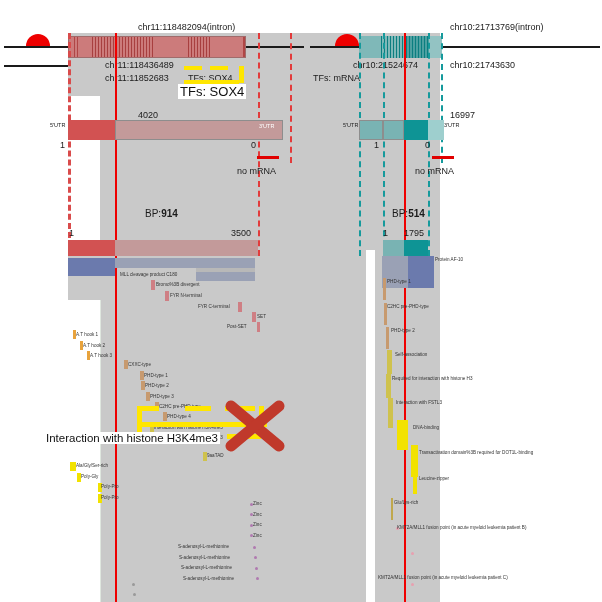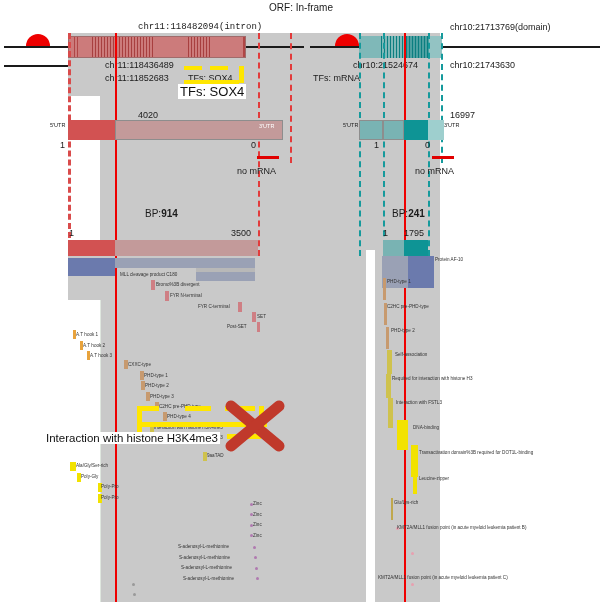--- a/index.html
+++ b/index.html
@@ -66,21 +66,20 @@
   .callout-1{font-size:13px;padding:0 2px;}
   .callout-2{font-size:11.5px;padding:0 2px;}
 
   .xmark{position:absolute;}
 </style>
 </head>
 <body>
 
 <div id="stage">
 
-  <div class="abs orf-title lbl10">ORF: In-frame</div>
 
   <div class="abs grey-col" style="left:68px;top:33px;width:262px;height:569px;"></div>
   <div class="abs white-col" style="left:68px;top:96px;width:32px;height:160px;"></div>
   <div class="abs white-col" style="left:62px;top:300px;width:38px;height:302px;border-right:1px solid #dfe7df;"></div>
   <div class="abs grey-col" style="left:330px;top:33px;width:110px;height:569px;"></div>
   <div class="abs grey-col" style="left:371px;top:33px;width:69px;height:569px;"></div>
   <div class="abs white-col" style="left:366px;top:250px;width:9px;height:352px;"></div>
 
   <div class="abs chr-line" style="left:4px;top:46px;width:300px;"></div>
   <div class="abs chr-bump" style="left:26px;top:34px;"></div>
@@ -88,34 +87,34 @@
 
   <div class="abs exon-left" style="left:68px;top:36px;width:178px;height:22px;"></div>
   <div class="abs" style="left:68px;top:36px;width:178px;height:22px;
        background:repeating-linear-gradient(90deg,#b74c4c 0 1px,#cc7b7b 1px 3px);opacity:0;"></div>
   <div class="abs" style="left:74px;top:36px;width:6px;height:22px;background:repeating-linear-gradient(90deg,#b04646 0 1px,#cc7b7b 1px 3px);"></div>
   <div class="abs" style="left:92px;top:36px;width:62px;height:22px;background:repeating-linear-gradient(90deg,#a83f3f 0 1px,#cc7b7b 1px 3px);"></div>
   <div class="abs" style="left:188px;top:36px;width:22px;height:22px;background:repeating-linear-gradient(90deg,#a83f3f 0 1px,#cc7b7b 1px 3px);"></div>
   <div class="abs" style="left:243px;top:36px;width:3px;height:22px;background:#b04646;"></div>
   <div class="abs" style="left:68px;top:36px;width:178px;height:22px;border:1px solid #a06b6b;box-sizing:border-box;"></div>
 
-  <div class="abs lbl9" style="left:138px;top:22px;font-family:Liberation Mono, monospace;">chr11:118482094(intron)</div>
+  <div class="abs lbl9" style="left:138px;top:22px;">chr11:118482094(intron)</div>
   <div class="abs lbl9" style="left:105px;top:60px;">chr11:118436489</div>
   <div class="abs lbl9" style="left:105px;top:73px;">chr11:11852683</div>
   <div class="abs lbl9" style="left:188px;top:73px;">TFs: SOX4</div>
 
   <div class="abs chr-line" style="left:310px;top:46px;width:290px;"></div>
   <div class="abs chr-bump" style="left:335px;top:34px;"></div>
 
   <div class="abs exon-right" style="left:359px;top:36px;width:83px;height:22px;"></div>
   <div class="abs" style="left:381px;top:36px;width:25px;height:22px;background:repeating-linear-gradient(90deg,#0b7e80 0 1px,#7fb8b8 1px 3px);"></div>
   <div class="abs" style="left:406px;top:36px;width:23px;height:22px;background:repeating-linear-gradient(90deg,#0b7e80 0 1px,#4da0a1 1px 3px);"></div>
   <div class="abs exon-right" style="left:429px;top:36px;width:13px;height:22px;background:#93c3c3;"></div>
 
-  <div class="abs lbl9" style="left:450px;top:22px;">chr10:21713769(domain)</div>
+  <div class="abs lbl9" style="left:450px;top:22px;">chr10:21713769(intron)</div>
   <div class="abs lbl9" style="left:353px;top:60px;">chr10:21524674</div>
   <div class="abs lbl9" style="left:450px;top:60px;">chr10:21743630</div>
   <div class="abs lbl9" style="left:313px;top:73px;">TFs: mRNA</div>
 
   <div class="abs dash-red-thick" style="left:68px;top:33px;height:223px;"></div>
   <div class="abs solid-red" style="left:115px;top:33px;height:569px;"></div>
   <div class="abs dash-red" style="left:258px;top:33px;height:223px;"></div>
   <div class="abs dash-red" style="left:290px;top:33px;height:130px;"></div>
 
   <div class="abs dash-teal" style="left:359px;top:33px;height:223px;"></div>
@@ -143,21 +142,21 @@
   <div class="abs lbl-tiny" style="left:444px;top:122px;">3'UTR</div>
   <div class="abs lbl9" style="left:374px;top:140px;">1</div>
   <div class="abs lbl9" style="left:425px;top:140px;">0</div>
   <div class="abs mrna-mark" style="left:432px;top:156px;width:22px;"></div>
   <div class="abs lbl9" style="left:415px;top:166px;">no mRNA</div>
 
   <div class="abs lbl10" style="left:145px;top:208px;">
     <span>BP:</span><b>914</b>
   </div>
   <div class="abs lbl10" style="left:392px;top:208px;">
-    <span>BP:</span><b>241</b>
+    <span>BP:</span><b>514</b>
   </div>
 
   <div class="abs lbl9" style="left:69px;top:228px;">1</div>
   <div class="abs lbl9" style="left:231px;top:228px;">3500</div>
   <div class="abs lbl9" style="left:383px;top:228px;">1</div>
   <div class="abs lbl9" style="left:404px;top:228px;">1795</div>
 
   <div class="abs utr-red" style="left:68px;top:240px;width:47px;height:16px;"></div>
   <div class="abs utr-red-l" style="left:115px;top:240px;width:143px;height:16px;"></div>
 

